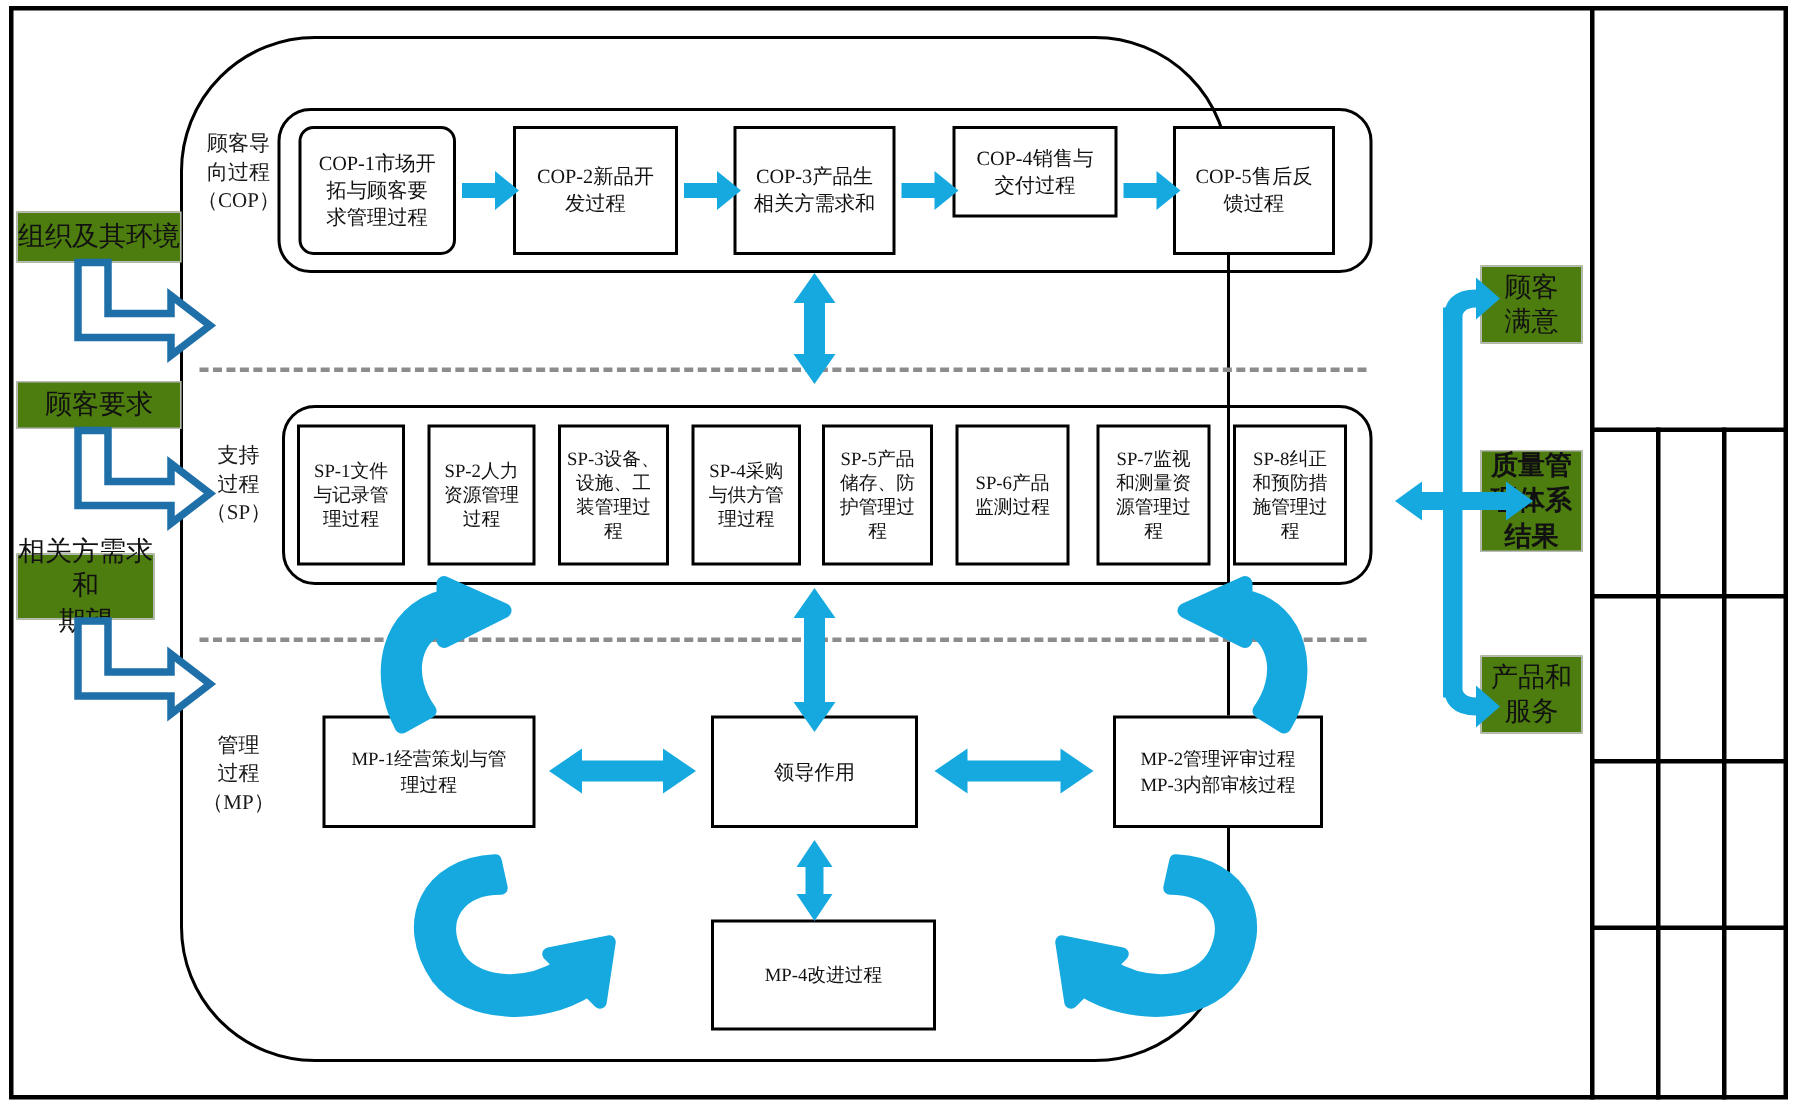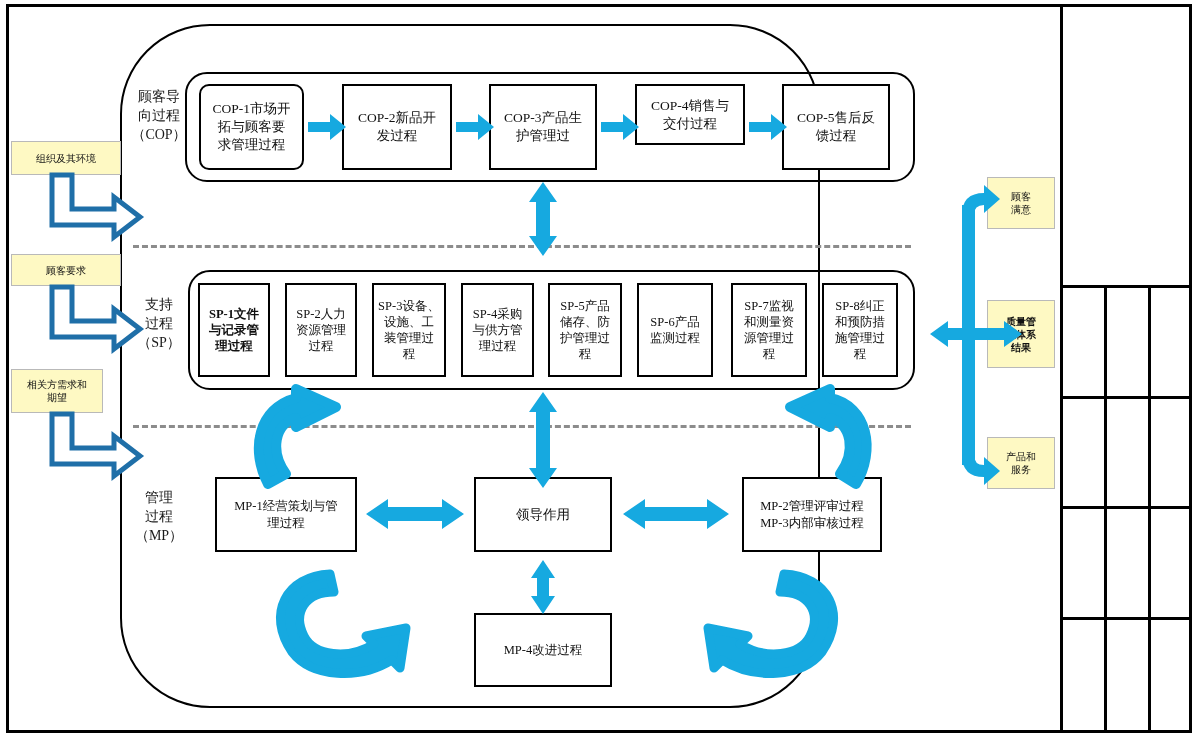--- a/index.html
+++ b/index.html
@@ -27,21 +27,21 @@
   
   .group-round{position:absolute;border:2px solid #000;border-radius:22px;box-sizing:border-box;background:transparent;}
 
   
   .pbox{position:absolute;border:2px solid #000;box-sizing:border-box;display:flex;align-items:center;justify-content:center;text-align:center;
         font-size:13.5px;line-height:1.32;color:#111;background:#fff;padding:2px 3px;}
   .pbox.small{font-size:12.5px;line-height:1.3;}
 
   
   .sidebox{position:absolute;border:1px solid #b9b9b9;box-sizing:border-box;display:flex;align-items:center;justify-content:center;
-           text-align:center;font-size:10px;line-height:1.3;color:#111;background:#fef9c3;}
+           text-align:center;font-size:18px;line-height:1.3;color:#111;background:#4d7c0f;}
 
   
   .arrows{position:absolute;left:0;top:0;width:1198px;height:739px;pointer-events:none;}
 
   .ctext{white-space:pre-line;}
 </style>
 </head>
 <body>
 
 <div id="page">
@@ -71,28 +71,28 @@
 过程
 （MP）</div>
 
   <div class="group-round" style="left:185px;top:72px;width:730px;height:110px;"></div>
   <div class="pbox ctext" style="left:199px;top:84px;width:105px;height:86px;border-radius:10px;">COP-1市场开
 拓与顾客要
 求管理过程</div>
   <div class="pbox ctext" style="left:342px;top:84px;width:110px;height:86px;">COP-2新品开
 发过程</div>
   <div class="pbox ctext" style="left:489px;top:84px;width:108px;height:86px;">COP-3产品生
-护管理过</div>
+相关方需求和</div>
   <div class="pbox ctext" style="left:635px;top:84px;width:110px;height:61px;">COP-4销售与
 交付过程</div>
   <div class="pbox ctext" style="left:782px;top:84px;width:108px;height:86px;">COP-5售后反
 馈过程</div>
 
   <div class="group-round" style="left:188px;top:270px;width:727px;height:120px;"></div>
-  <div class="pbox small ctext" style="left:198px;top:283px;width:72px;height:94px;font-weight:bold;">SP-1文件
+  <div class="pbox small ctext" style="left:198px;top:283px;width:72px;height:94px;">SP-1文件
 与记录管
 理过程</div>
   <div class="pbox small ctext" style="left:285px;top:283px;width:72px;height:94px;">SP-2人力
 资源管理
 过程</div>
   <div class="pbox small ctext" style="left:372px;top:283px;width:74px;height:94px;">SP-3设备、
 设施、工
 装管理过
 程</div>
   <div class="pbox small ctext" style="left:461px;top:283px;width:73px;height:94px;">SP-4采购
@@ -111,21 +111,21 @@
   <div class="pbox small ctext" style="left:822px;top:283px;width:76px;height:94px;">SP-8纠正
 和预防措
 施管理过
 程</div>
 
   <div class="pbox small ctext" style="left:215px;top:477px;width:142px;height:75px;">MP-1经营策划与管
 理过程</div>
   <div class="pbox ctext" style="left:474px;top:477px;width:138px;height:75px;">领导作用</div>
   <div class="pbox small ctext" style="left:742px;top:477px;width:140px;height:75px;">MP-2管理评审过程
 MP-3内部审核过程</div>
-  <div class="pbox small ctext" style="left:474px;top:613px;width:138px;height:74px;">MP-4改进过程</div>
+  <div class="pbox small ctext" style="left:474px;top:613px;width:150px;height:74px;">MP-4改进过程</div>
 
   <div class="sidebox ctext" style="left:11px;top:141px;width:110px;height:34px;">组织及其环境</div>
   <div class="sidebox ctext" style="left:11px;top:254px;width:110px;height:32px;">顾客要求</div>
   <div class="sidebox ctext" style="left:11px;top:369px;width:92px;height:44px;">相关方需求和
 期望</div>
 
   <div class="sidebox ctext" style="left:987px;top:177px;width:68px;height:52px;">顾客
 满意</div>
   <div class="sidebox ctext" style="left:987px;top:300px;width:68px;height:68px;font-weight:bold;">质量管
 理体系

